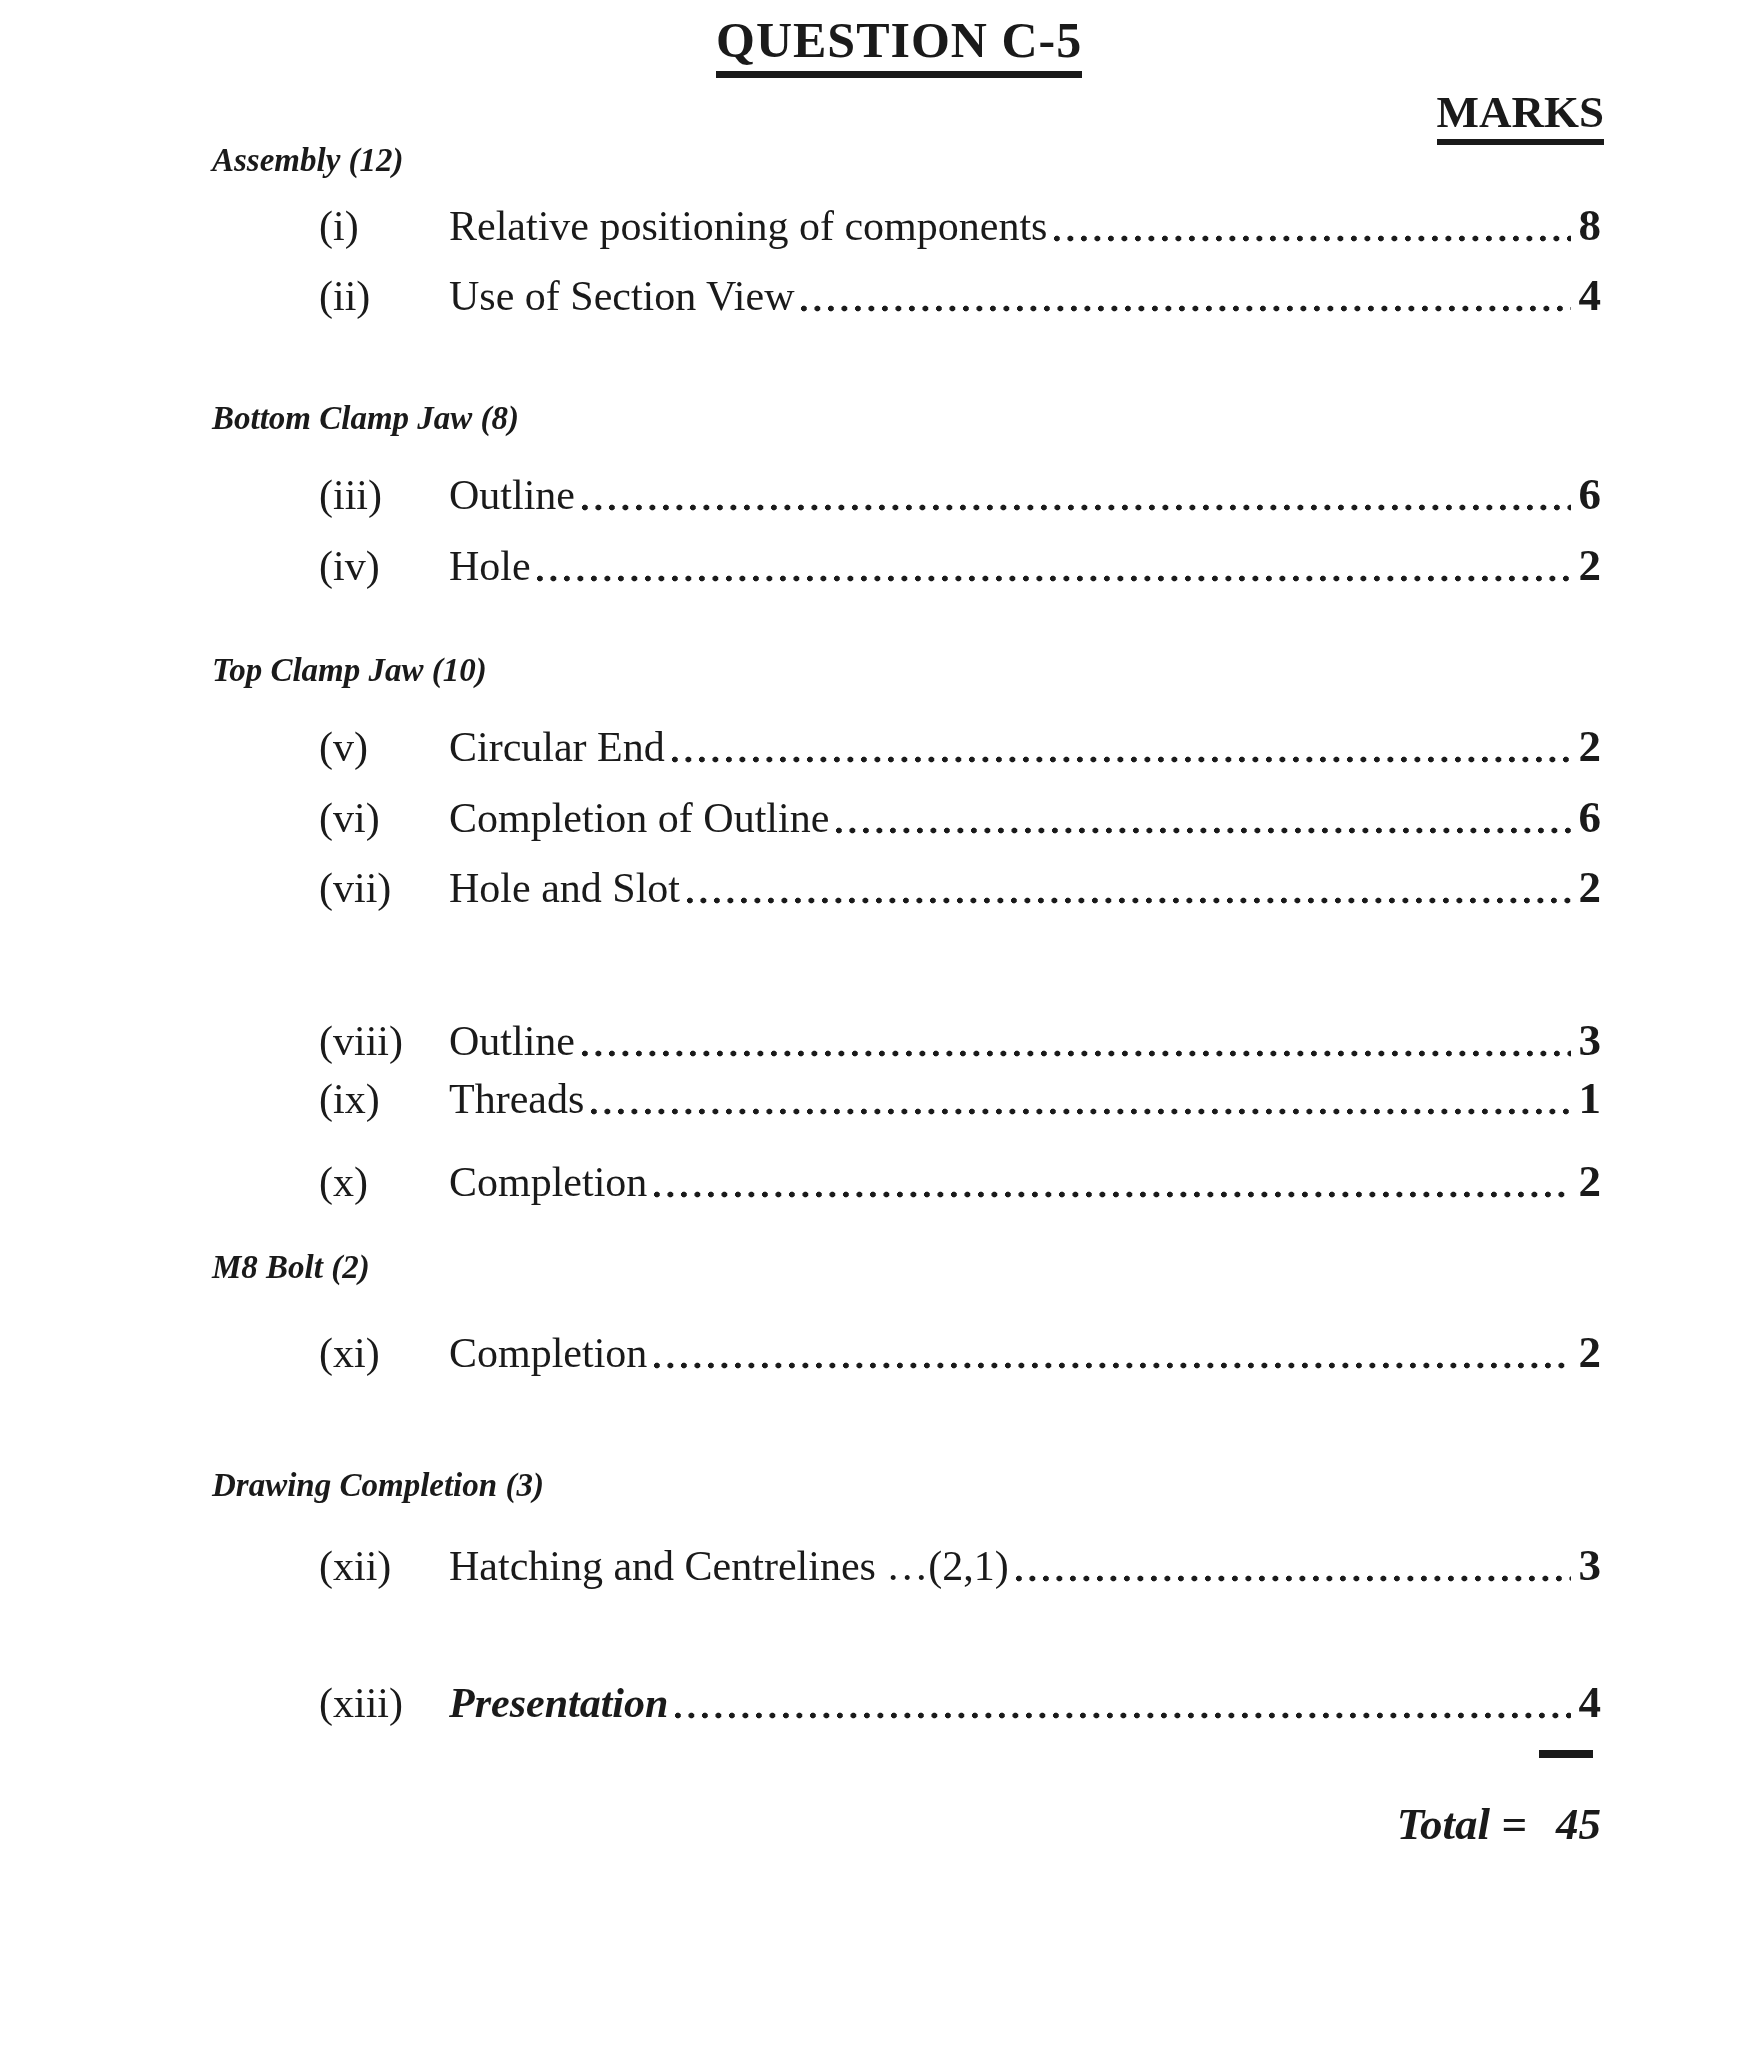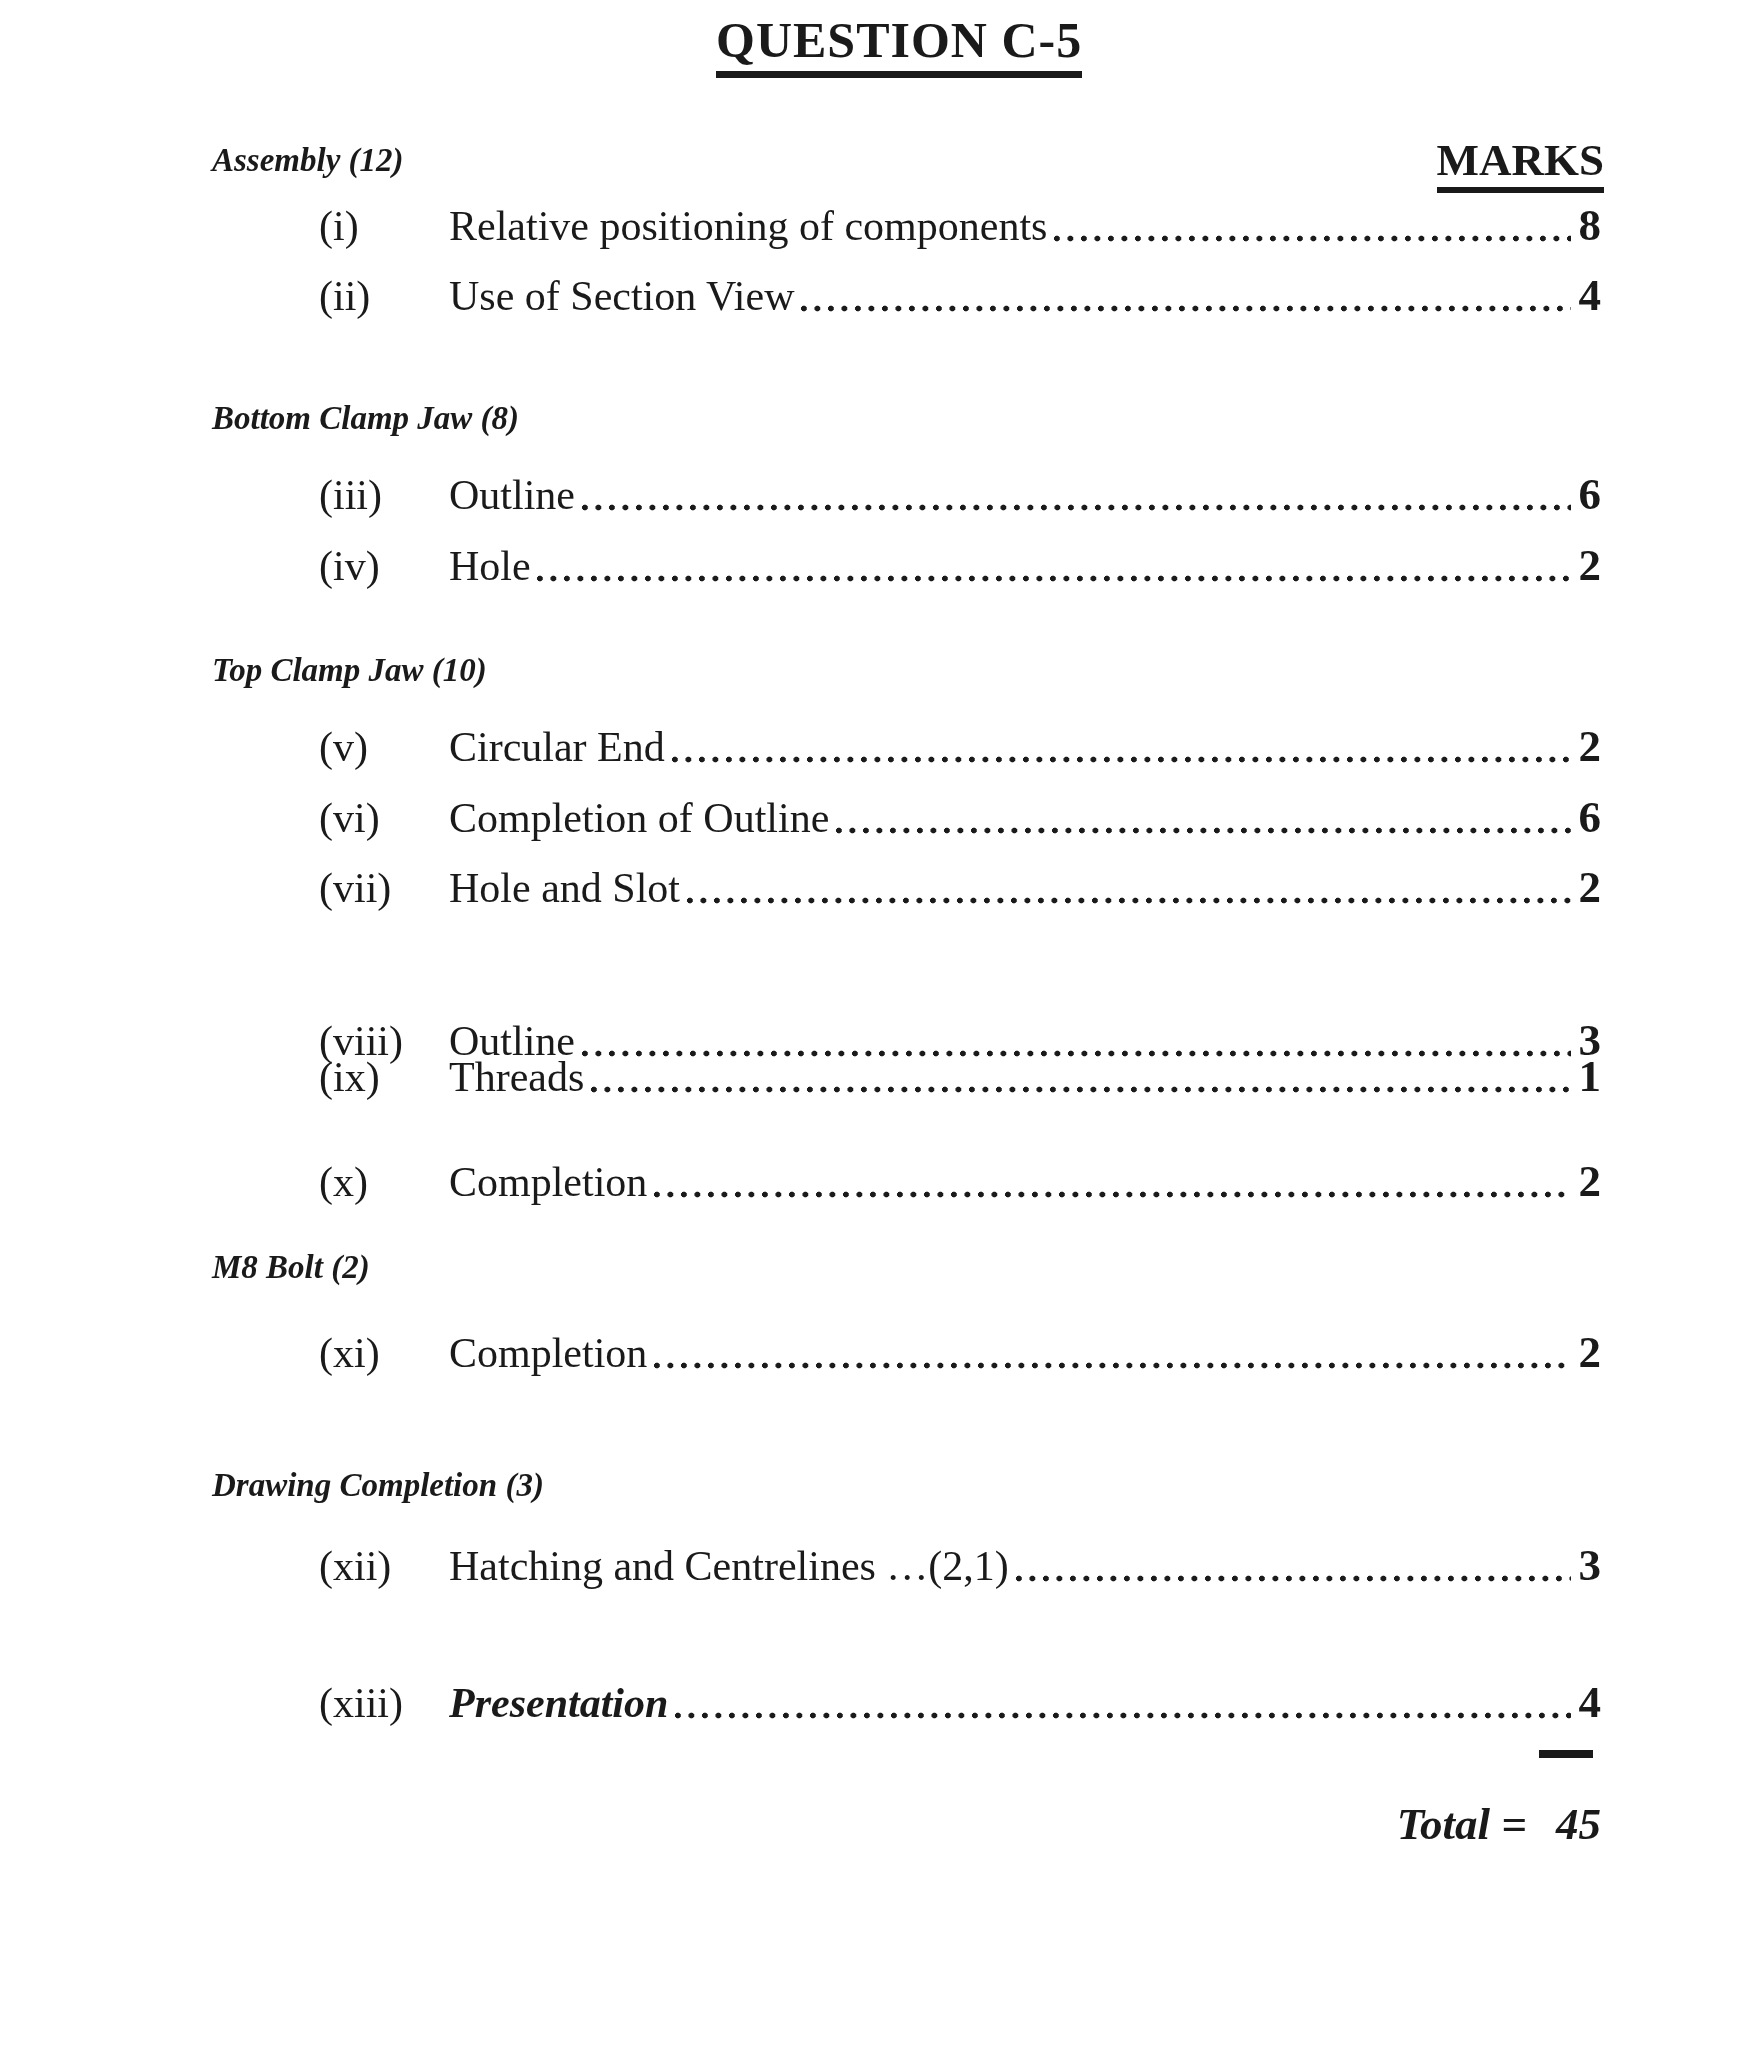--- a/index.html
+++ b/index.html
@@ -27,21 +27,20 @@
   .marks-header{
     position:absolute;
     top:89px;
     right:151px;
     font-size:45px;
     font-weight:bold;
     border-bottom:6.8px solid #1a1a1a;
     padding-bottom:2.9px;
     line-height:1.05;
     white-space:nowrap;
-    margin-top:48px;
   }
   .section-header{
     position:absolute;
     left:212px;
     font-size:33px;
     font-weight:bold;
     font-style:italic;
     line-height:1.05;
     white-space:nowrap;
   }
@@ -95,21 +94,21 @@
   .sec-m8-bolt{top:1250px}
   .sec-drawing-completion{top:1468px}
   .row-i{top:201px}
   .row-ii{top:271px}
   .row-iii{top:470px}
   .row-iv{top:541px}
   .row-v{top:722px}
   .row-vi{top:793px}
   .row-vii{top:863px}
   .row-viii{top:1016px}
-  .row-ix{top:1052px}
+  .row-ix{top:1074px}
   .row-x{top:1157px}
   .row-xi{top:1328px}
   .row-xii{top:1541px}
   .row-xiii{top:1678px}
   .sum-line{
     position:absolute;
     top:1750px;
     right:162px;
     width:54px;
     height:7.7px;

